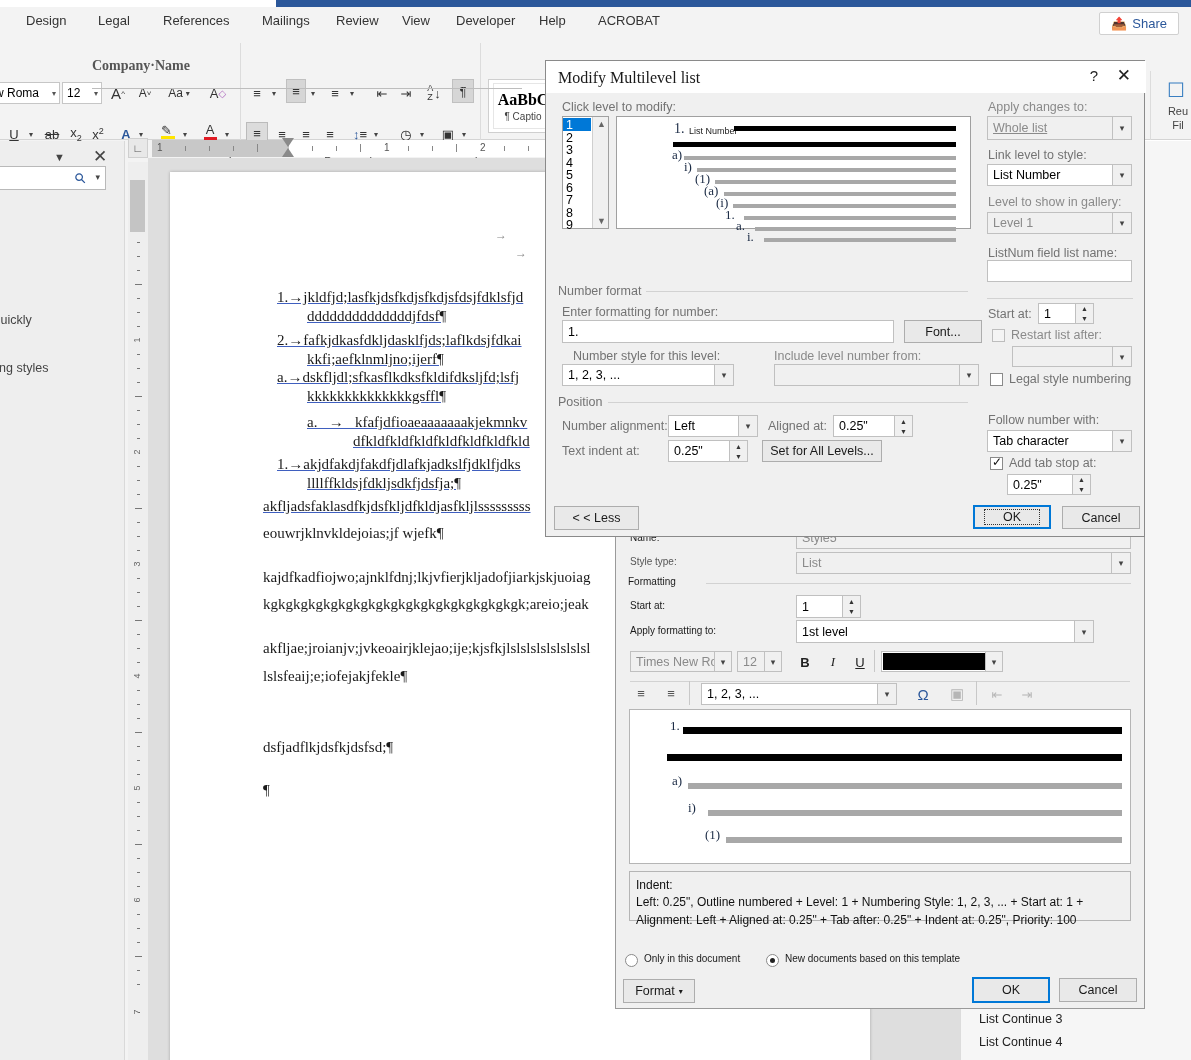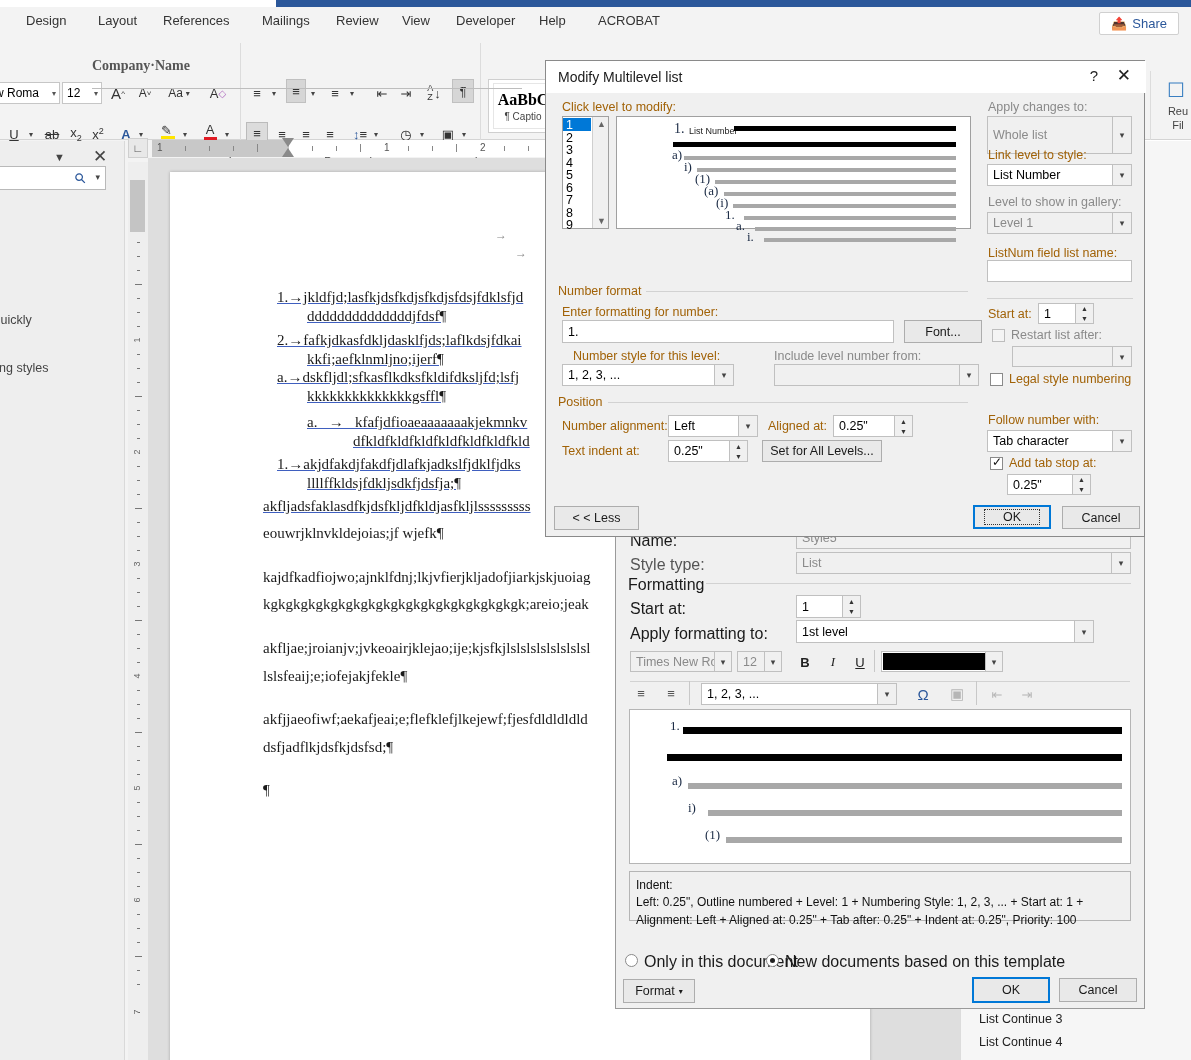--- a/index.html
+++ b/index.html
@@ -135,21 +135,21 @@
   .u { text-decoration: underline; text-decoration-color:#3f5fbf; }
 
   
   .stylespane { position:absolute; right:0; top:141px; width:231px; height:919px;
                 background:#f6f6f6; border-left:1px solid #dcdcdc; }
   .sp-item { position:absolute; left:18px; font-size:12.5px; color:#222; }
 
   
   .dlg2 { position:absolute; left:615px; top:60px; width:530px; height:949px;
           background:#f0f0f0; border:1px solid #9a9a9a; }
-  .dlg2 .lbl { position:absolute; font-size:16px; color:#1a1a1a; }
+  .dlg2 .lbl { position:absolute; font-size:10px; color:#1a1a1a; }
   .fld { position:absolute; border:1px solid #c0c0c0; background:#ffffff;
          display:flex; align-items:center; padding-left:5px; font-size:12.5px; }
   .fld.disabled { background:#f0f0f0; color:#8a8a8a; }
   .combo-arrow { position:absolute; right:0; top:0; bottom:0; width:19px;
                  background:#f0f0f0; border-left:1px solid #c0c0c0;
                  display:flex; align-items:center; justify-content:center;
                  font-size:9px; color:#444; }
   .spin { position:absolute; right:0; top:0; bottom:0; width:18px; background:#f0f0f0;
           border-left:1px solid #c0c0c0; display:flex; flex-direction:column; }
   .spin div { flex:1; display:flex; align-items:center; justify-content:center; font-size:7px; color:#333; }
@@ -171,24 +171,24 @@
              font-size:12px; color:#111; padding:5px 6px; line-height:1.45; }
 
   .bar-blk { position:absolute; background:#000000; height:7px; }
   .bar-gry { position:absolute; background:#a8a8a8; height:6px; }
   .prev-num { position:absolute; font-family:"Liberation Serif", serif; font-size:13px; color:#1a2a44; }
 
   
   .dlg1 { position:absolute; left:545px; top:60px; width:600px; height:477px;
           background:#f0f0f0; border:1px solid #8a8a8a; }
   .dlg1-title { position:absolute; left:0; top:0; width:600px; height:32px; background:#ffffff; }
-  .dlg1-title .t { position:absolute; left:12px; top:8px; font-size:14px; color:#1a1a1a; }
+  .dlg1-title .t { position:absolute; left:12px; top:8px; font-size:16px; color:#1a1a1a;font-family:Liberation Serif, serif; }
   .dlg1-title .q { position:absolute; right:48px; top:6px; font-size:15px; color:#222; }
   .dlg1-title .x { position:absolute; right:15px; top:4px; font-size:17px; color:#222; }
-  .dlg1 .lbl { position:absolute; font-size:12.5px; color:#a16207; }
+  .dlg1 .lbl { position:absolute; font-size:12.5px; color:#737373; }
   .dlg1 .lbl.dim { color:#8a8a8a; }
 
   .levellist { position:absolute; left:16px; top:55px; width:47px; height:113px;
                border:1px solid #a0a0a0; background:#ffffff; }
   .ll-item { position:absolute; left:0; width:28px; height:12.5px; font-size:12.5px;
              padding-left:3px; }
   .ll-item.sel { background:#0078d7; color:#fff; }
   .ll-scroll { position:absolute; right:0; top:0; width:16px; height:111px; background:#f0f0f0;
                border-left:1px solid #cfcfcf; }
   .ll-scroll .up { position:absolute; top:2px; left:4px; font-size:9px; color:#666; }
@@ -200,21 +200,21 @@
 </head>
 <body>
 
 <div id="root">
 
   <div class="titlebar-left"></div>
   <div class="titlebar"></div>
 
   <div class="ribbon-tabs">
     <div class="rtab" style="left:26px;">Design</div>
-    <div class="rtab" style="left:98px;">Layout</div>
+    <div class="rtab" style="left:98px;">Legal</div>
     <div class="rtab" style="left:163px;">References</div>
     <div class="rtab" style="left:262px;">Mailings</div>
     <div class="rtab" style="left:336px;">Review</div>
     <div class="rtab" style="left:402px;">View</div>
     <div class="rtab" style="left:456px;">Developer</div>
     <div class="rtab" style="left:539px;">Help</div>
     <div class="rtab" style="left:598px;">ACROBAT</div>
   </div>
 
   <div class="share-btn">
@@ -471,21 +471,20 @@
   <div class="dtext u" style="left:307px;top:413px;">a.   →   kfafjdfioaeaaaaaaakjekmnkv</div>
   <div class="dtext u" style="left:353px;top:432px;">dfkldfkldfkldfkldfkldfkldfkld</div>
   <div class="dtext u" style="left:277px;top:455px;">1.→akjdfakdjfakdfjdlafkjadkslfjdklfjdks</div>
   <div class="dtext u" style="left:307px;top:474px;">llllffkldsjfdkljsdkfjdsfja;¶</div>
   <div class="dtext u" style="left:263px;top:497px;">akfljadsfaklasdfkjdsfkljdfkldjasfkljlsssssssss</div>
   <div class="dtext" style="left:263px;top:524px;">eouwrjklnvkldejoias;jf wjefk¶</div>
   <div class="dtext" style="left:263px;top:568px;">kajdfkadfiojwo;ajnklfdnj;lkjvfierjkljadofjiarkjskjuoiag</div>
   <div class="dtext" style="left:263px;top:595px;">kgkgkgkgkgkgkgkgkgkgkgkgkgkgkgkgkgk;areio;jeak</div>
   <div class="dtext" style="left:263px;top:639px;">akfljae;jroianjv;jvkeoairjklejao;ije;kjsfkjlslslslslslslslsl</div>
   <div class="dtext" style="left:263px;top:667px;">lslsfeaij;e;iofejakjfekle¶</div>
-  <div class="dtext" style="left:263px;top:710px;">akfjjaeofiwf;aekafjeai;e;flefklefjlkejewf;fjesfdldldldld</div>
   <div class="dtext" style="left:263px;top:738px;">dsfjadflkjdsfkjdsfsd;¶</div>
   <div class="dtext" style="left:263px;top:781px;">¶</div>
 
   <div class="stylespane">
     <div class="sp-item" style="top:871px;">List Continue 3</div>
     <div class="sp-item" style="top:894px;">List Continue 4</div>
     <div class="sp-item" style="top:917px;">List Continue 5</div>
   </div>
 
   <div class="dlg2">
@@ -624,21 +623,21 @@
       <div class="bar-gry" style="left:116px;top:87px;width:223px;height:4px;"></div>
       <div class="prev-num" style="left:108px;top:90px;">1.</div>
       <div class="bar-gry" style="left:127px;top:99px;width:212px;height:4px;"></div>
       <div class="prev-num" style="left:119px;top:101px;">a.</div>
       <div class="bar-gry" style="left:138px;top:110px;width:201px;height:4px;"></div>
       <div class="prev-num" style="left:130px;top:112px;">i.</div>
       <div class="bar-gry" style="left:147px;top:121px;width:192px;height:4px;"></div>
     </div>
 
     <div class="lbl dim" style="left:442px;top:39px;">Apply changes to:</div>
-    <div class="fld disabled" style="left:441px;top:55px;width:145px;height:38px;">
+    <div class="fld disabled" style="left:441px;top:55px;width:145px;height:24px;text-decoration:underline;">
       <span>Whole list</span>
       <span class="combo-arrow">▾</span>
     </div>
 
     <div class="lbl" style="left:442px;top:87px;">Link level to style:</div>
     <div class="fld" style="left:441px;top:103px;width:145px;height:22px;">
       <span>List Number</span>
       <span class="combo-arrow">▾</span>
     </div>
 

